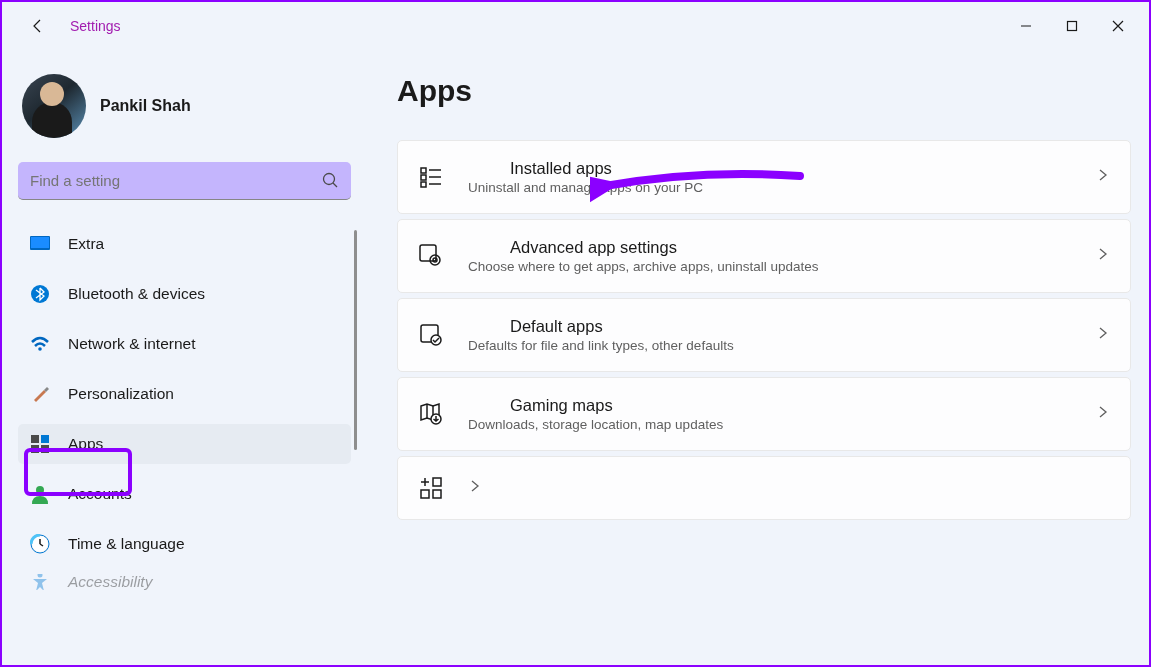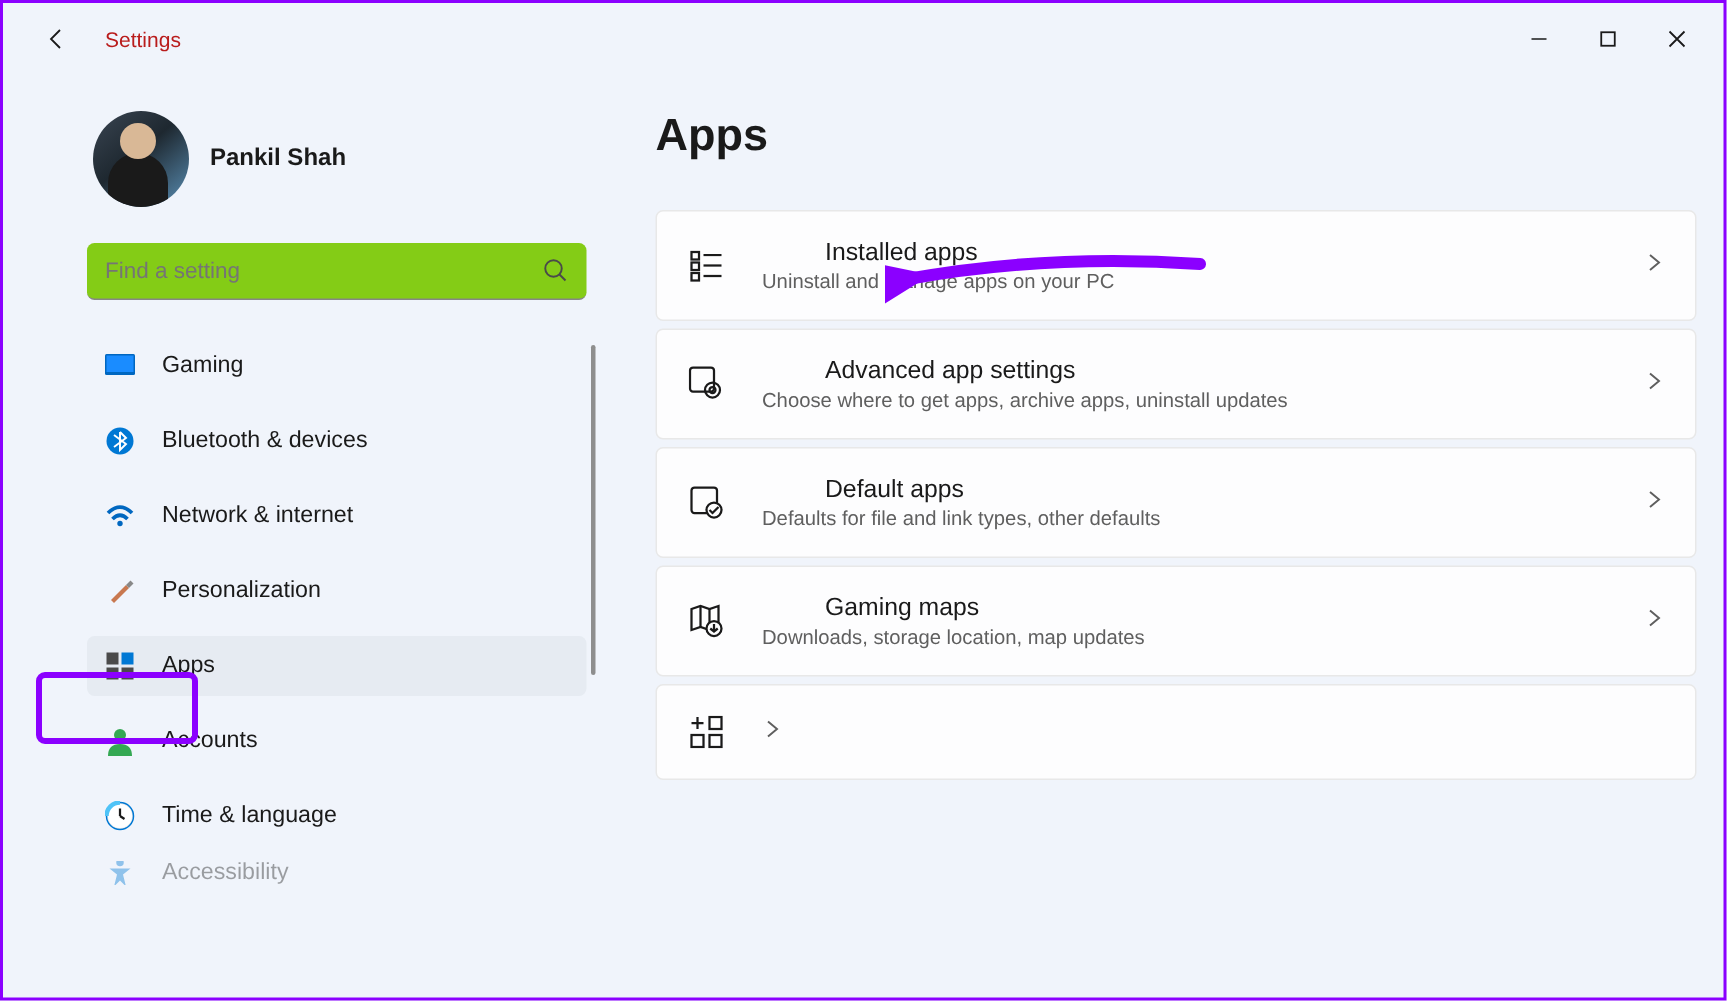--- a/index.html
+++ b/index.html
@@ -1,34 +1,34 @@
 <!DOCTYPE html>
 <html><head>
 <meta charset="utf-8">
 <style>
 * { margin: 0; padding: 0; box-sizing: border-box; font-family: "Segoe UI", -apple-system, sans-serif; }
 body { background: #f0f4fb; width: 1151px; height: 667px; overflow: hidden; border: 2px solid #8b00ff; position: relative; }
 
 .titlebar { display: flex; align-items: center; height: 48px; padding: 0 8px 0 20px; }
 .back-btn { width: 32px; height: 32px; display: flex; align-items: center; justify-content: center; cursor: pointer; }
-.title { font-size: 14px; margin-left: 16px; color: #b91c1c; }
+.title { font-size: 14px; margin-left: 16px; color: #a21caf; }
 .win-controls { margin-left: auto; display: flex; }
 .win-btn { width: 46px; height: 32px; display: flex; align-items: center; justify-content: center; cursor: pointer; }
 
-.main { display: flex; height: calc(100% - 48px); padding-left: 40px; }
+.main { display: flex; height: calc(100% - 48px); }
 
 .sidebar { width: 365px; padding: 0 16px 0 16px; position: relative; }
 .profile { display: flex; align-items: center; padding: 24px 0 24px 4px; gap: 14px; }
 .avatar { width: 64px; height: 64px; border-radius: 50%; background: linear-gradient(140deg, #3a4552 0%, #1e2830 45%, #5a8fb5 100%); position: relative; overflow: hidden; }
 .avatar::after { content: ''; position: absolute; top: 8px; left: 18px; width: 24px; height: 24px; background: #d9b896; border-radius: 50%; }
 .avatar::before { content: ''; position: absolute; top: 28px; left: 10px; width: 40px; height: 40px; background: #1a1a1a; border-radius: 20px 20px 0 0; }
 .username { font-weight: 600; font-size: 16px; color: #1a1a1a; }
 
 .search { position: relative; margin-bottom: 24px; }
-.search input { width: 100%; height: 38px; padding: 0 40px 0 12px; font-size: 15px; border: none; border-bottom: 1px solid #868686; border-radius: 5px; background: #84cc16; outline: none; }
+.search input { width: 100%; height: 38px; padding: 0 40px 0 12px; font-size: 15px; border: none; border-bottom: 1px solid #868686; border-radius: 5px; background: #c4b5fd; outline: none; }
 .search-icon { position: absolute; right: 12px; top: 10px; }
 
 .nav { position: relative; }
 .nav-item { display: flex; align-items: center; height: 40px; padding: 0 12px; gap: 18px; border-radius: 5px; cursor: pointer; font-size: 15.5px; color: #1a1a1a; margin-bottom: 10px; }
 .nav-item.active { background: #e6ebf2; }
 .nav-icon { width: 20px; height: 20px; display: flex; align-items: center; justify-content: center; }
 .scroll-indicator { position: absolute; right: -6px; top: 6px; width: 3px; height: 220px; background: #8e8e8e; border-radius: 2px; }
 
 .highlight-box { position: absolute; border: 4px solid #8b00ff; border-radius: 6px; left: 22px; top: 446px; width: 108px; height: 48px; pointer-events: none; }
 
@@ -89,21 +89,21 @@
       </span>
     </div>
     <div class="nav">
       <div class="nav-item">
         <span class="nav-icon">
             <svg width="20" height="16">
               <rect x="0" y="0" width="20" height="14" rx="1" fill="#0067c0"></rect>
               <rect x="1" y="1" width="18" height="11" fill="#1a8cff"></rect>
             </svg>
           </span>
-        <span>Gaming</span>
+        <span>Extra</span>
       </div>
       <div class="nav-item">
         <span class="nav-icon">
             <svg width="20" height="20">
               <circle cx="10" cy="10" r="9" fill="#0078d4"></circle>
               <path d="M10 4 L10 16 L14 12 L6 6 M10 4 L14 8 L6 14" stroke="#fff" stroke-width="1.3" fill="none"></path>
             </svg>
           </span>
         <span>Bluetooth &amp; devices</span>
       </div>
@@ -150,21 +150,21 @@
         <span class="nav-icon">
             <svg width="20" height="20">
               <circle cx="10" cy="10" r="9" fill="#e8e8e8" stroke="#0078d4" stroke-width="1"></circle>
               <circle cx="10" cy="10" r="8" fill="#fff"></circle>
               <path d="M10 10 L10 5 M10 10 L13 12" stroke="#1a1a1a" stroke-width="1.5"></path>
               <path d="M1 10 A9 9 0 0 1 10 1" stroke="#4fc3f7" stroke-width="3" fill="none"></path>
             </svg>
           </span>
         <span>Time &amp; language</span>
       </div>
-      <div class="nav-item" style="opacity:0.4;overflow:hidden;height:16px;">
+      <div class="nav-item" style="opacity:0.4;overflow:hidden;height:16px;font-style:italic;">
         <span class="nav-icon">
             <svg width="20" height="20">
               <circle cx="10" cy="3" r="2.5" fill="#0078d4"></circle>
               <path d="M3 7 L17 7 L12 11 L14 19 L10 15 L6 19 L8 11 Z" fill="#0078d4"></path>
             </svg>
           </span>
         <span>Accessibility</span>
       </div>
       <div class="scroll-indicator"></div>
     </div>

